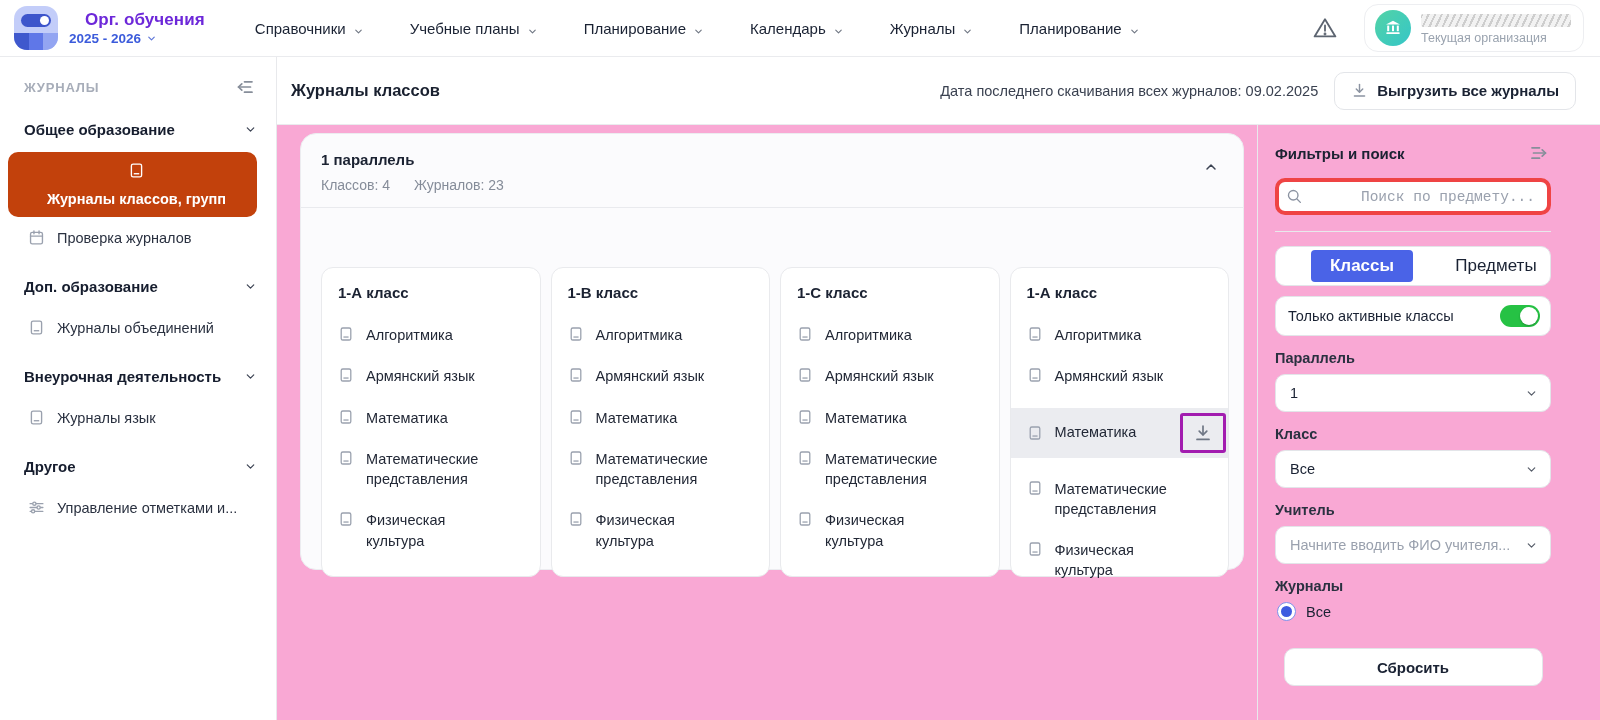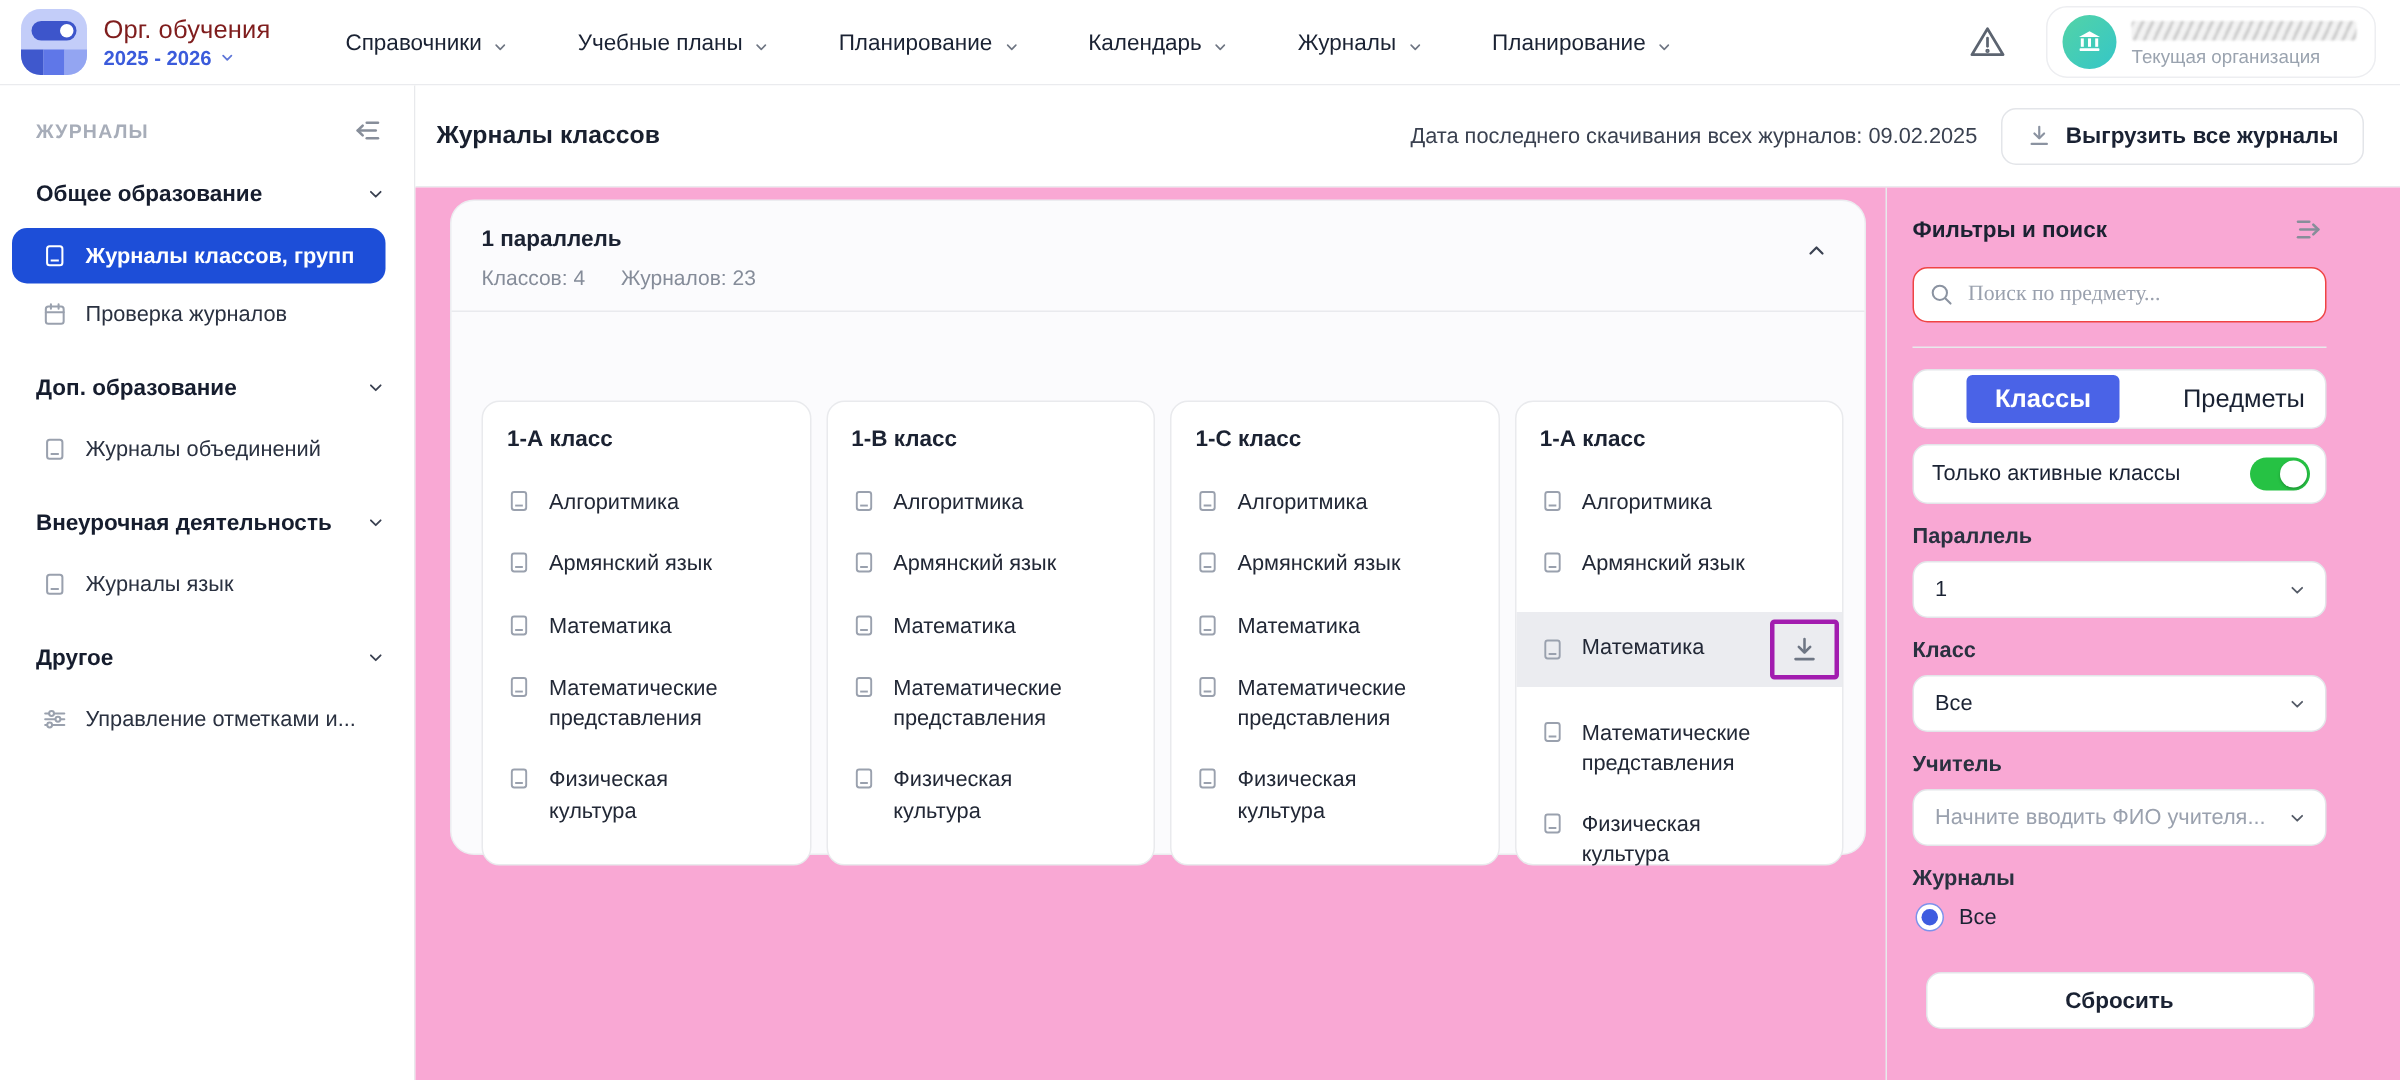--- a/index.html
+++ b/index.html
@@ -11,21 +11,21 @@
   .topbar { height:57px; background:#fff; border-bottom:1px solid #eaebee; display:flex; align-items:center; padding:0 16px 0 14px; }
   .logo { width:44px; height:44px; border-radius:13px; background:#c3cdf9; position:relative; overflow:hidden; flex:0 0 auto; }
   .logo .pill { position:absolute; top:8px; left:7px; width:30px; height:13px; border-radius:7px; background:#3d55cb; }
   .logo .pill::after { content:""; position:absolute; right:2px; top:2px; width:9px; height:9px; border-radius:50%; background:#fff; }
   .logo .segs { position:absolute; left:0; right:0; bottom:0; height:17px; display:flex; }
   .logo .segs i { flex:1; }
   .logo .segs i:nth-child(1){ background:#3f58cd; }
   .logo .segs i:nth-child(2){ background:#5f77e8; }
   .logo .segs i:nth-child(3){ background:#93a5f2; }
   .brand { margin-left:11px; }
-  .brand .t { font-size:17px; font-weight:400; color:#7f1d1d; letter-spacing:.1px; }
+  .brand .t { font-size:17px; font-weight:700; color:#6d28d9; letter-spacing:.1px;margin-left:16px; }
   .brand .y { font-size:13.5px; font-weight:700; color:#3b5bdb; display:flex; align-items:center; gap:5px; margin-top:1px; }
   .mainnav { display:flex; align-items:center; gap:46px; margin-left:50px; }
   .navitem { display:flex; align-items:flex-end; gap:7px; font-size:15px; color:#1a2233; cursor:pointer; }
   .chev { color:#6f7683; }
   .topbar-right { margin-left:auto; display:flex; align-items:center; gap:26px; }
   .warn { color:#5c6470; cursor:pointer; }
   .orgcard { width:220px; height:48px; background:#fff; border:1px solid #edeef1; border-radius:14px; display:flex; align-items:center; gap:10px; padding:0 10px; cursor:pointer; }
   .orgava { width:36px; height:36px; border-radius:50%; background:linear-gradient(135deg,#53d3a6,#35c6c8); display:flex; align-items:center; justify-content:center; flex:0 0 auto; }
   .orgtxt { flex:1; min-width:0; }
   .redacted { height:13px; width:150px; border-radius:2px; margin:2px 0 4px; background:repeating-linear-gradient(115deg,#c2c2c2 0 2px,#efefef 2px 6px); opacity:.8; filter:blur(.6px); }
@@ -34,21 +34,21 @@
   
   .shell { display:flex; height:663px; }
   .sidebar { width:277px; background:#fff; border-right:1px solid #e8e9ec; padding:20px 13px 0 24px; flex:0 0 auto; }
   .sb-head { display:flex; align-items:center; justify-content:space-between; margin-bottom:24px; padding-right:6px; }
   .sb-title { font-size:13px; font-weight:700; letter-spacing:.8px; color:#a7adb9; }
   .sb-collapse { color:#878e9a; cursor:pointer; }
   .sb-section { display:flex; align-items:center; justify-content:space-between; font-size:15px; font-weight:700; color:#161d2e; margin:22px 6px 14px 0; cursor:pointer; }
   .sb-section:first-of-type { margin-top:0; }
   .sb-item { display:flex; align-items:center; gap:12px; font-size:14.5px; color:#2a3140; padding:10px 12px; margin:2px 6px 2px -8px; border-radius:10px; cursor:pointer; }
   .sb-item .ic { color:#9aa1ae; flex:0 0 auto; }
-  .sb-item.active { background:#1d4ed8; color:#fff; font-weight:700; margin-left:-16px; padding-left:20px; }
+  .sb-item.active { background:#c2410c; color:#fff; font-weight:700; margin-left:-16px; padding-left:20px;flex-direction:column; }
   .sb-item.active .ic { color:#fff; }
 
   
   .workarea { flex:1; display:flex; flex-direction:column; min-width:0; }
   .pagehead { height:68px; background:#fff; border-bottom:1px solid #eaebee; display:flex; align-items:center; padding:0 24px 0 14px; }
   .pagetitle { font-size:16.5px; font-weight:700; color:#19202f; }
   .pagehead-right { margin-left:auto; display:flex; align-items:center; gap:16px; }
   .lastdl { font-size:14.5px; color:#3a4150; }
   .btn { display:flex; align-items:center; justify-content:center; gap:9px; background:#fff; border:1px solid #e3e5e9; border-radius:10px; font-size:15px; font-weight:600; color:#1a2233; cursor:pointer; font-family:inherit; }
   .btn .ic { color:#8b93a1; }
@@ -73,21 +73,21 @@
   .subj.highlight { background:#ebecf0; margin:0 -16px 21px; padding:5px 2px 5px 16px; align-items:center; }
   .dlbox { margin-left:auto; width:46px; height:40px; border:3px solid #a21caf; border-radius:3px; display:flex; align-items:center; justify-content:center; color:#6e7684; cursor:pointer; }
 
   
   .filters { width:343px; flex:0 0 auto; border-left:1px solid #e8e9ec; padding:18px 0 0 17px; }
   .f-inner { width:276px; }
   .f-head { display:flex; align-items:center; justify-content:space-between; margin-bottom:15px; }
   .f-title { font-size:15px; font-weight:700; color:#1b2232; }
   .f-collapse { color:#878e9a; cursor:pointer; }
   .search { position:relative; }
-  .search input { width:100%; height:37px; border:1px solid #ef4444; border-radius:10px; background:#fff; padding:0 12px 0 36px; font-size:14.5px; font-family:Liberation Serif, serif; color:#1a2233; outline:none; }
+  .search input { width:100%; height:37px; border:4px solid #ef4444; border-radius:10px; background:#fff; padding:0 12px 0 36px; font-size:14.5px; font-family:Liberation Mono, monospace; color:#1a2233; outline:none;text-align:right; }
   .search input::placeholder { color:#9aa1ae; }
   .search .ic { position:absolute; left:11px; top:10px; color:#8b93a1; }
   .f-divider { border-top:1px solid #e8e9ec; margin:16px 0 14px; }
   .seg { display:flex; background:#fff; border:1px solid #e3e5e9; border-radius:10px; padding:3px; height:40px; }
   .seg > div { flex:1; display:flex; align-items:center; justify-content:center; font-size:17px; border-radius:4px; cursor:pointer; color:#1a2233;margin-left:32px; }
   .seg .on { background:#4a63e7; color:#fff; font-weight:600; }
   .togglecard { margin-top:10px; height:40px; background:#fff; border:1px solid #e3e5e9; border-radius:10px; display:flex; align-items:center; padding:0 10px 0 12px; }
   .togglecard .lbl { font-size:14.5px; color:#1a2233; }
   .switch { margin-left:auto; width:40px; height:22px; border-radius:11px; background:#26c244; position:relative; cursor:pointer; }
   .switch::after { content:""; position:absolute; top:2px; right:2px; width:18px; height:18px; border-radius:50%; background:#fff; box-shadow:0 1px 2px rgba(0,0,0,.25); }

